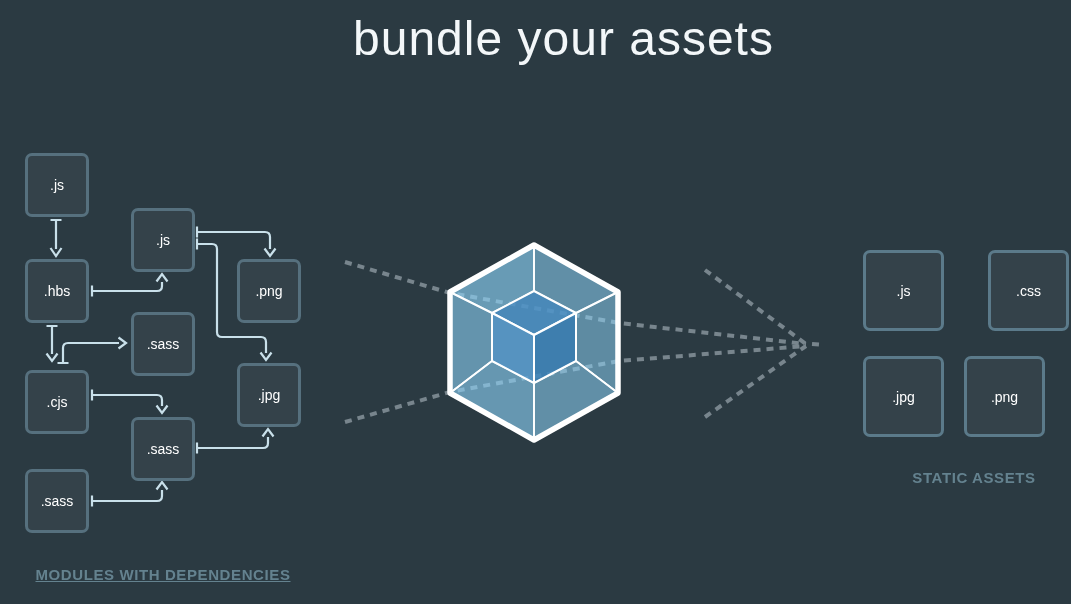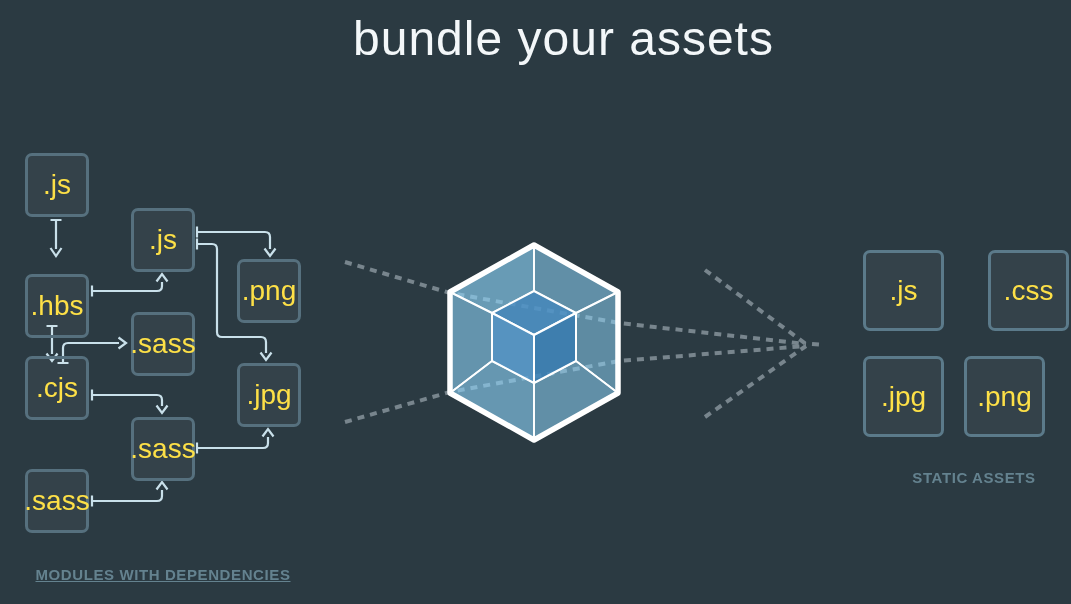--- a/index.html
+++ b/index.html
@@ -13,21 +13,21 @@
     position:absolute;top:11px;left:0;width:100%;
     text-align:center;color:#f3f7f9;font-size:48px;font-weight:400;
     letter-spacing:1px;
     padding-left:28px;
   }
   svg.layer{position:absolute;left:0;top:0;}
   .box{
     position:absolute;box-sizing:border-box;
     border:3px solid #56707e;border-radius:7px;
     background:rgba(255,255,255,0.045);
-    color:#fde047;font-size:28px;
+    color:#ffffff;font-size:14px;
     display:flex;align-items:center;justify-content:center;
   }
   .box.small{width:64px;height:64px;}
   .box.large{width:81px;height:81px;border-color:#5b7a8a;}
   .section-label{
     position:absolute;color:#64828f;font-size:15px;font-weight:bold;
     letter-spacing:0.6px;text-align:center;
   }
   .modules-label{left:13px;top:566px;width:300px;text-decoration:underline;}
   .static-label{left:874px;top:469px;width:200px;}
@@ -77,25 +77,25 @@
     <path d="M92,389.5 V400.5 M92,395 H157 Q162,395 162,400 V406 M156.5,405.5 L162,413 L167.5,405.5"></path>
     <path d="M197,442.5 V453.5 M197,448 H263 Q268,448 268,443 V437 M262.5,436.5 L268,429 L273.5,436.5"></path>
     <path d="M92,495.5 V506.5 M92,501 H157 Q162,501 162,496 V490 M156.5,489.5 L162,482 L167.5,489.5"></path>
   </g>
 </svg>
 
 <div class="title">bundle your assets</div>
 
 <div class="box small" style="left:25px;top:153px">.js</div>
 <div class="box small" style="left:131px;top:208px">.js</div>
-<div class="box small" style="left:25px;top:274px">.hbs</div>
+<div class="box small" style="left:25px;top:259px">.hbs</div>
 <div class="box small" style="left:237px;top:259px">.png</div>
 <div class="box small" style="left:131px;top:312px">.sass</div>
 <div class="box small" style="left:237px;top:363px">.jpg</div>
-<div class="box small" style="left:25px;top:356px">.cjs</div>
+<div class="box small" style="left:25px;top:370px">.cjs</div>
 <div class="box small" style="left:131px;top:417px">.sass</div>
 <div class="box small" style="left:25px;top:469px">.sass</div>
 
 <div class="section-label modules-label">MODULES WITH DEPENDENCIES</div>
 
 <div class="box large" style="left:863px;top:250px">.js</div>
 <div class="box large" style="left:988px;top:250px">.css</div>
 <div class="box large" style="left:863px;top:356px">.jpg</div>
 <div class="box large" style="left:964px;top:356px">.png</div>
 

